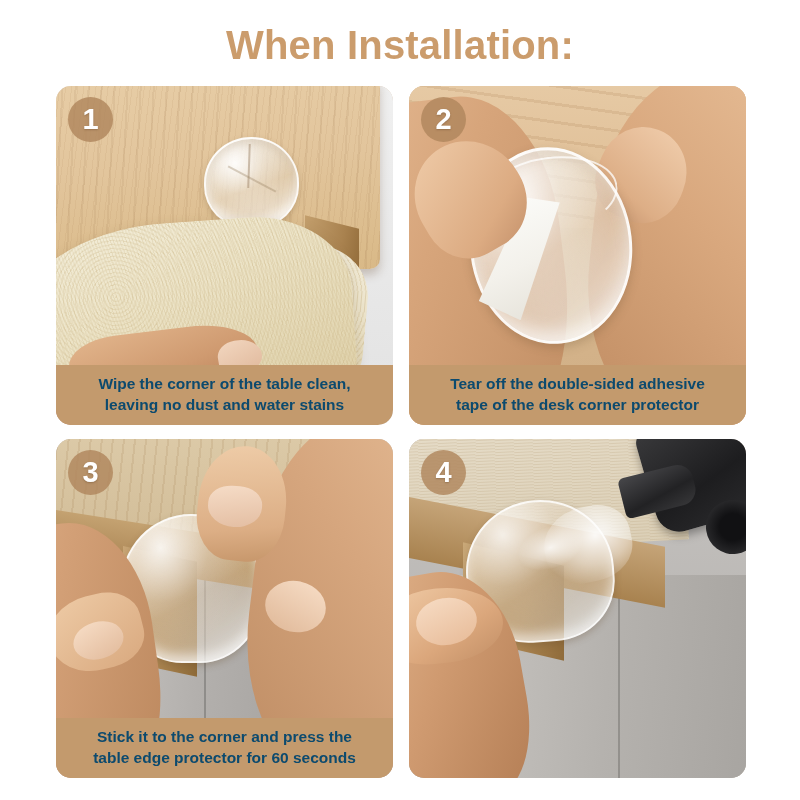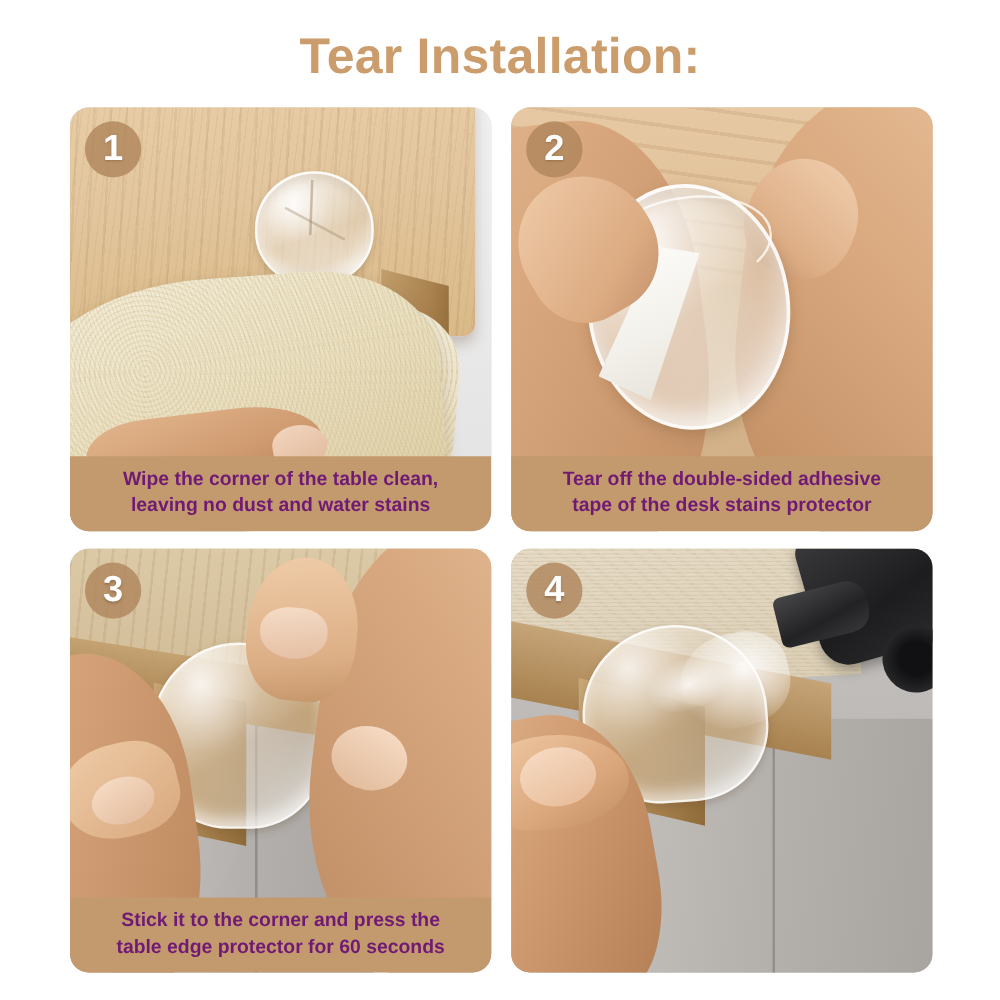--- a/index.html
+++ b/index.html
@@ -415,21 +415,21 @@
     z-index: 4;
   }
 
   
   .caption {
     position: absolute;
     left: 0;
     right: 0;
     bottom: 0;
     background: #c39a6d;
-    color: #701a75;
+    color: #0c4a6e;
     font-size: 15.5px;
     font-weight: bold;
     line-height: 21px;
     text-align: center;
     padding: 8px 10px 10px;
     z-index: 5;
     white-space: pre-line;
     border-bottom-left-radius: 15px;
     border-bottom-right-radius: 15px;
   }
@@ -437,21 +437,21 @@
     font-size: 15.5px;
     line-height: 20px;
     padding: 6px 8px 8px;
   }
 </style>
 </head>
 <body>
 
 <div id="page">
 
-  <div class="page-title">Tear Installation:</div>
+  <div class="page-title">When Installation:</div>
 
   <div class="steps-grid">
 
     <div class="step-card">
       <div class="photo">
         <div class="photo-layer p1-bg"></div>
         <div class="photo-layer p1-table"></div>
         <div class="photo-layer p1-edge"></div>
         <div class="photo-layer p1-guard"></div>
         <div class="photo-layer p1-guard-seam"></div>
@@ -474,21 +474,21 @@
         <div class="photo-layer p2-handR"></div>
         <div class="photo-layer p2-handL"></div>
         <div class="photo-layer p2-thumbR"></div>
         <div class="photo-layer p2-guard"></div>
         <div class="photo-layer p2-guard-rim"></div>
         <div class="photo-layer p2-tape"></div>
         <div class="photo-layer p2-thumbL"></div>
       </div>
       <div class="step-badge">2</div>
       <div class="caption">Tear off the double-sided adhesive
-tape of the desk stains protector</div>
+tape of the desk corner protector</div>
     </div>
 
     <div class="step-card">
       <div class="photo">
         <div class="photo-layer p3-bg"></div>
         <div class="photo-layer p3-wall"></div>
         <div class="photo-layer p3-wallline"></div>
         <div class="photo-layer p3-table"></div>
         <div class="photo-layer p3-edge"></div>
         <div class="photo-layer p3-leg"></div>

